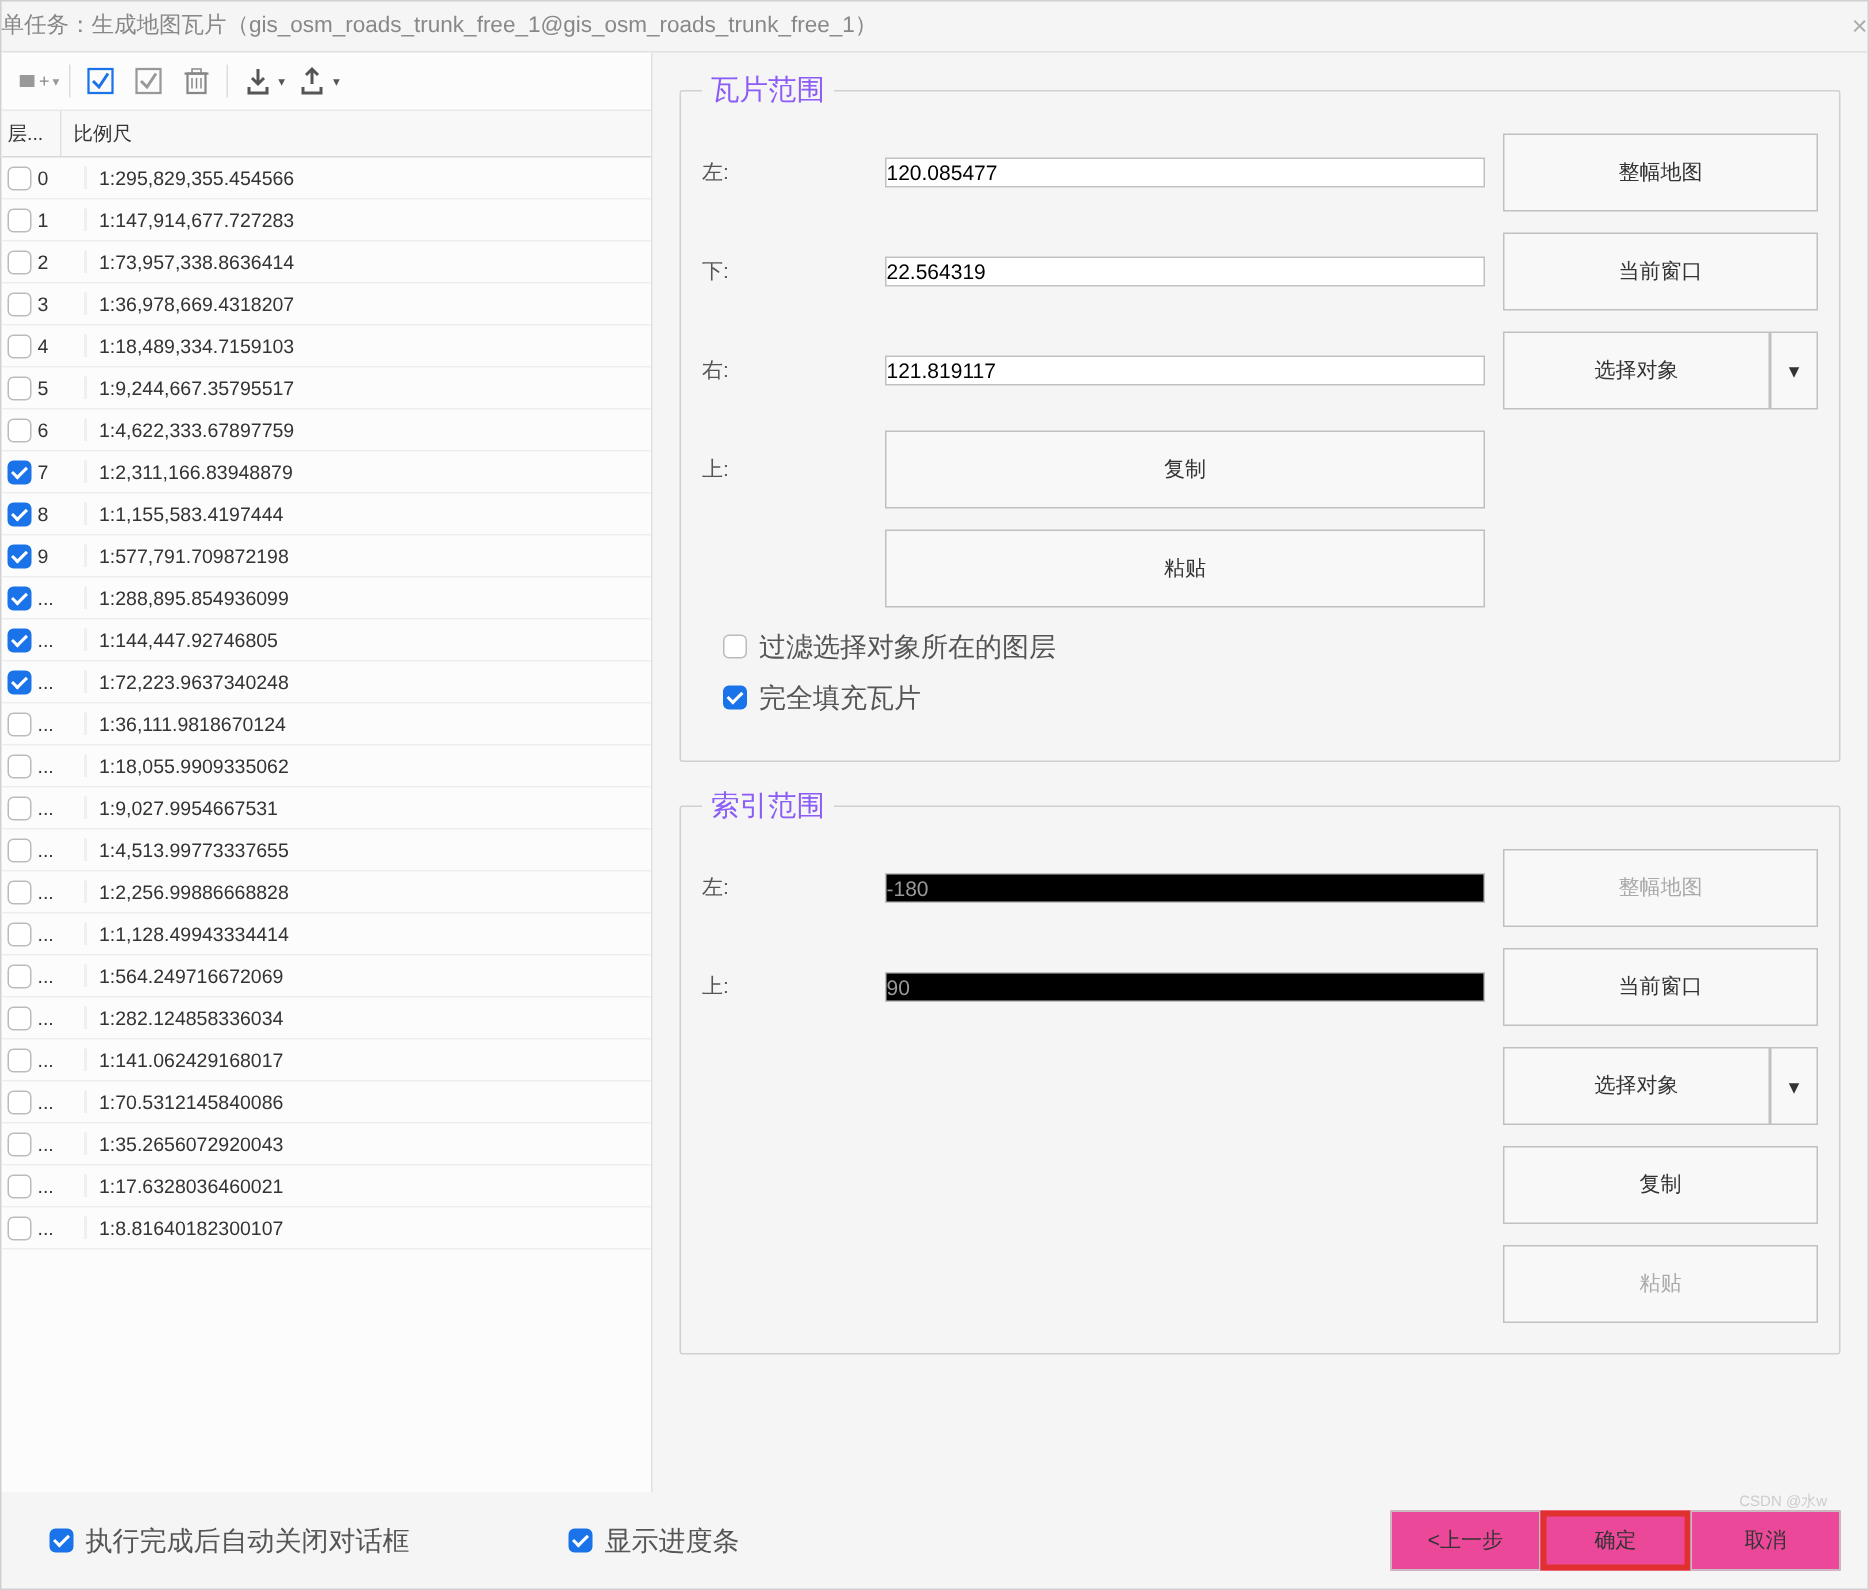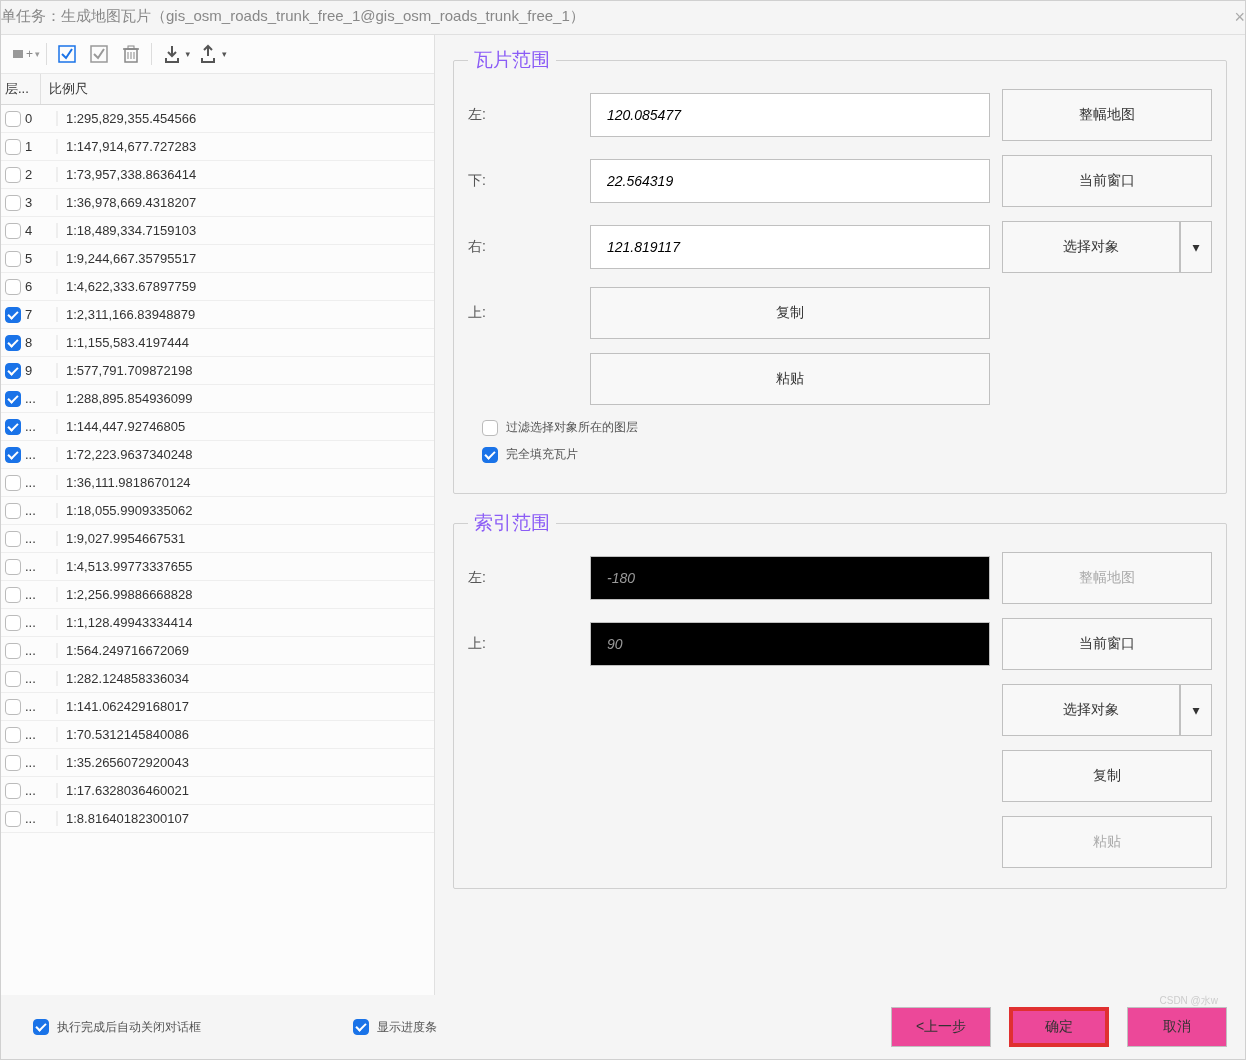--- a/index.html
+++ b/index.html
@@ -160,44 +160,42 @@
     .btn-split .arrow { width: 32px; border-left: 1px solid #c0c0c0; }
     .tile-grid {
       display: grid;
       grid-template-columns: 110px 1fr 210px;
       column-gap: 12px;
       row-gap: 14px;
       align-items: center;
     }
     .tile-grid .lbl { color: #555; font-size: 14px; }
     .tile-grid input[type=text] {
-      height: 44px;
+      height: 20px;
       border: 1px solid #c0c0c0;
-      padding: 0 16px;
+      padding: 0 0;
       font-size: 14px;
       background: #fff;
       width: 100%;
-      font-style: italic;
     }
     .tile-grid input[type=text]:disabled { background: #000000; color: #999; }
     .check-line {
       display: flex;
       align-items: center;
       gap: 8px;
       margin-top: 4px;
       margin-bottom: 10px;
       color: #555;
-      font-size: 12px;
+      font-size: 18px;
       padding-left: 14px;
     }
     .footer {
       display: flex;
       align-items: center;
       padding: 12px 18px;
-      gap: 18px;
     }
     .footer .check-line { margin: 0; }
     .footer .spacer { flex: 1; }
     .footer .fbtn {
       width: 100px;
       height: 40px;
       border: 1px solid #c0c0c0;
       background: #ec4899;
       cursor: pointer;
       font-size: 14px;
@@ -531,21 +529,21 @@
         </div>
       </fieldset>
     </div>
   </div>
 
   <div class="footer">
     <div class="check-line">
       <div class="chk checked"></div>
       <span>执行完成后自动关闭对话框</span>
     </div>
-    <div class="check-line" style="margin-left:120px;">
+    <div class="check-line" style="margin-left:92px;">
       <div class="chk checked"></div>
       <span>显示进度条</span>
     </div>
     <div class="spacer"></div>
     <div class="fbtn">&lt;上一步</div>
     <div class="fbtn primary">确定</div>
     <div class="fbtn">取消</div>
   </div>
 </div>
 

